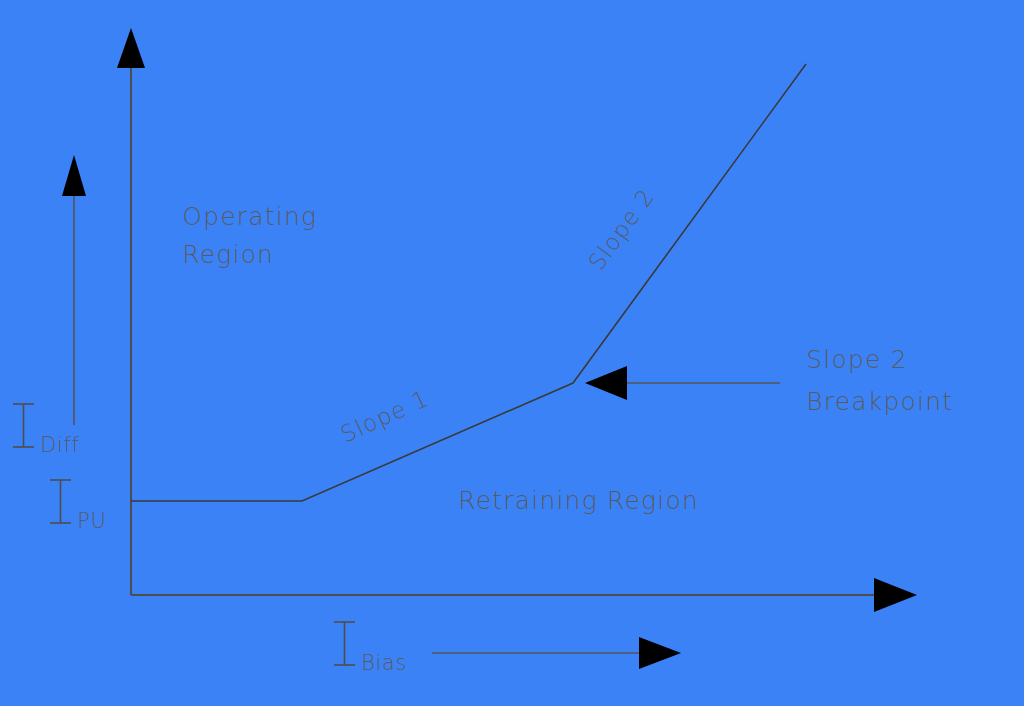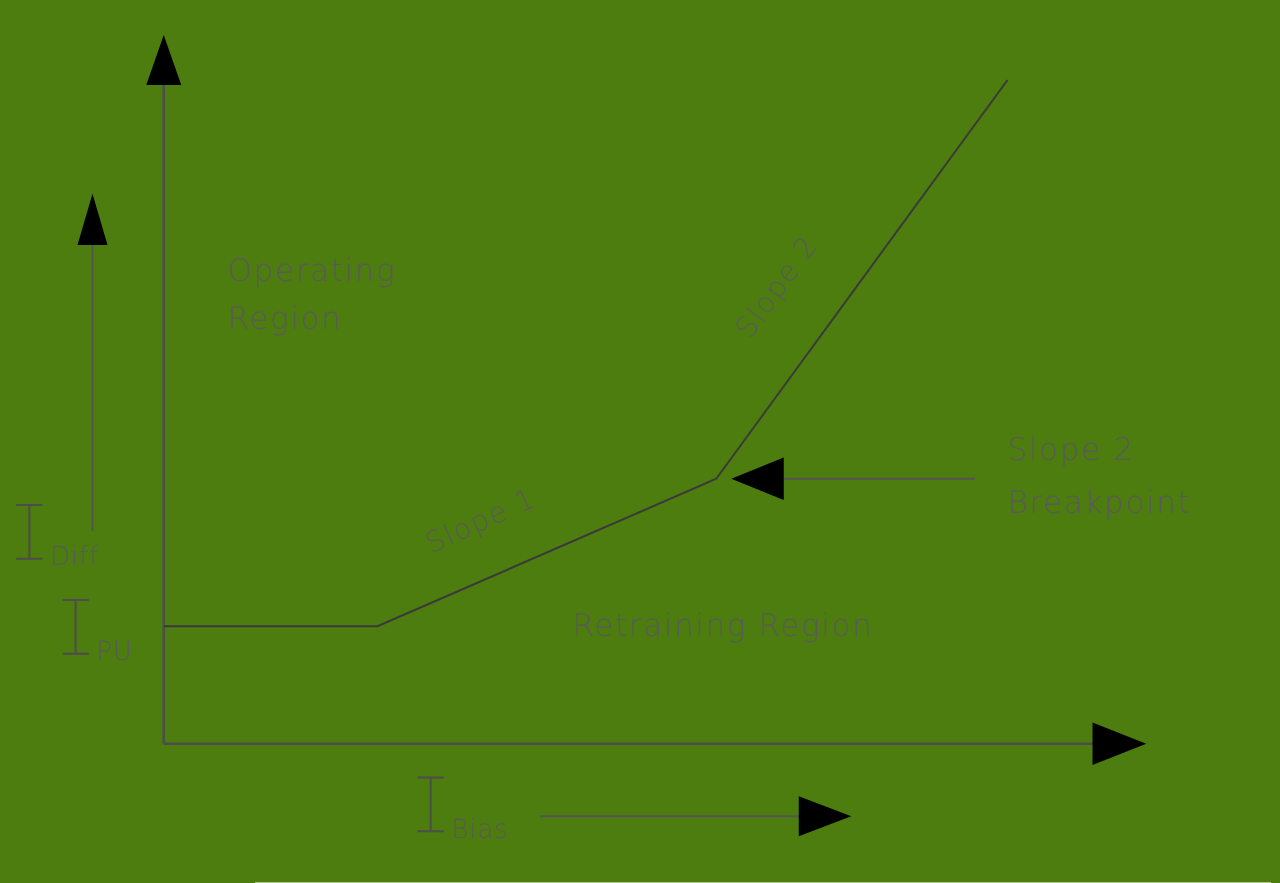--- a/index.html
+++ b/index.html
@@ -11,21 +11,21 @@
   body {
     width: 1024px;
     height: 706px;
     overflow: hidden;
     font-family: "DejaVu Sans", sans-serif;
   }
   #diagram-root {
     position: relative;
     width: 1024px;
     height: 706px;
-    background: #4d7c0f;
+    background: #3b82f6;
   }
   svg#chart-svg {
     position: absolute;
     top: 0;
     left: 0;
     width: 1024px;
     height: 706px;
     display: block;
   }
   .axis-line,

